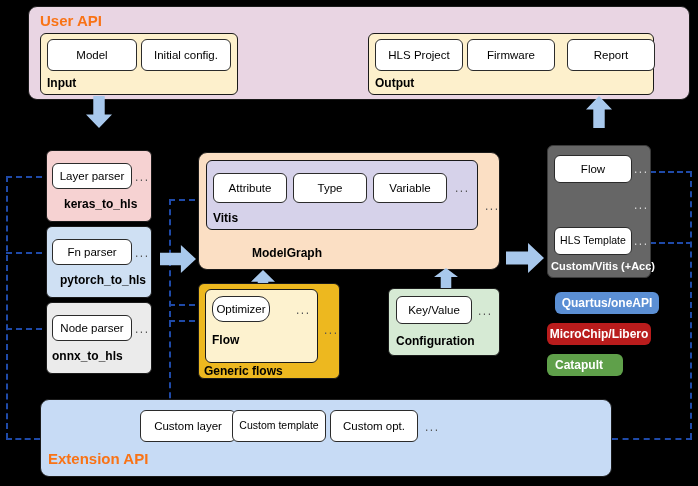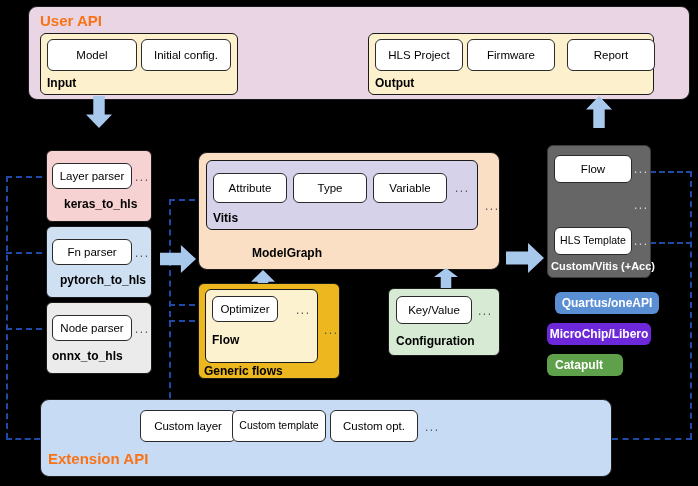--- a/index.html
+++ b/index.html
@@ -107,41 +107,41 @@
   <div class="dots" style="left:485px;top:199px;">...</div>
   <div class="grouplabel" style="left:208px;top:246px;padding-left:44px;">ModelGraph</div>
 
   <div class="arrow arr-right" style="left:506px;top:243px;width:38px;height:30px;"></div>
 
   <div class="arrow arr-up" style="left:251px;top:270px;width:24px;height:28px;"></div>
   <div class="arrow arr-updown" style="left:434px;top:268px;width:24px;height:32px;"></div>
 
   <div class="panel rnd-sm" style="left:198px;top:283px;width:142px;height:96px;background:#edb81f;"></div>
   <div class="panel rnd-sm" style="left:205px;top:289px;width:113px;height:74px;background:#fdf2cf;"></div>
-  <div class="chip" style="left:212px;top:296px;width:66px;height:26px;">Optimizer</div>
+  <div class="chip" style="left:212px;top:296px;width:58px;height:26px;border-radius:11px;">Optimizer</div>
   <div class="dots" style="left:296px;top:303px;">...</div>
   <div class="grouplabel" style="left:212px;top:333px;">Flow</div>
   <div class="dots" style="left:324px;top:323px;">...</div>
   <div class="grouplabel" style="left:204px;top:364px;">Generic flows</div>
 
   <div class="panel rnd-sm" style="left:388px;top:288px;width:112px;height:68px;background:#d6ead4;"></div>
   <div class="chip" style="left:396px;top:296px;width:76px;height:28px;">Key/Value</div>
   <div class="dots" style="left:478px;top:304px;">...</div>
   <div class="grouplabel" style="left:396px;top:334px;">Configuration</div>
 
   <div class="panel rnd-sm" style="left:547px;top:145px;width:104px;height:133px;background:#666666;border-color:#3b3b3b;"></div>
   <div class="chip" style="left:554px;top:155px;width:78px;height:28px;">Flow</div>
   <div class="dots" style="left:634px;top:162px;color:#d8d8d8;">...</div>
   <div class="dots" style="left:634px;top:198px;color:#d8d8d8;">...</div>
   <div class="chip" style="left:554px;top:227px;width:78px;height:28px;font-size:10.5px;">HLS Template</div>
   <div class="dots" style="left:634px;top:234px;color:#d8d8d8;">...</div>
   <div class="grouplabel white" style="left:551px;top:260px;font-size:11px;">Custom/Vitis (+Acc)</div>
 
   <div class="badge" style="left:547px;top:292px;width:104px;height:22px;background:#5b8fd4;margin-left:8px;">Quartus/oneAPI</div>
-  <div class="badge" style="left:547px;top:323px;width:104px;height:22px;background:#6d28d9;">MicroChip/Libero</div>
+  <div class="badge" style="left:547px;top:323px;width:104px;height:22px;background:#b91c1c;">MicroChip/Libero</div>
   <div class="badge" style="left:547px;top:354px;width:76px;height:22px;background:#5fa04a;justify-content:flex-start;padding-left:8px;">Catapult</div>
 
   <div class="panel rnd" style="left:40px;top:399px;width:572px;height:78px;background:#c7dbf5;"></div>
   <div class="chip" style="left:140px;top:410px;width:96px;height:32px;">Custom layer</div>
   <div class="chip" style="left:232px;top:410px;width:94px;height:32px;font-size:10.5px;">Custom template</div>
   <div class="chip" style="left:330px;top:410px;width:88px;height:32px;">Custom opt.</div>
   <div class="dots" style="left:425px;top:420px;">...</div>
   <div class="biglabel" style="left:48px;top:450px;">Extension API</div>
 
 </div>

